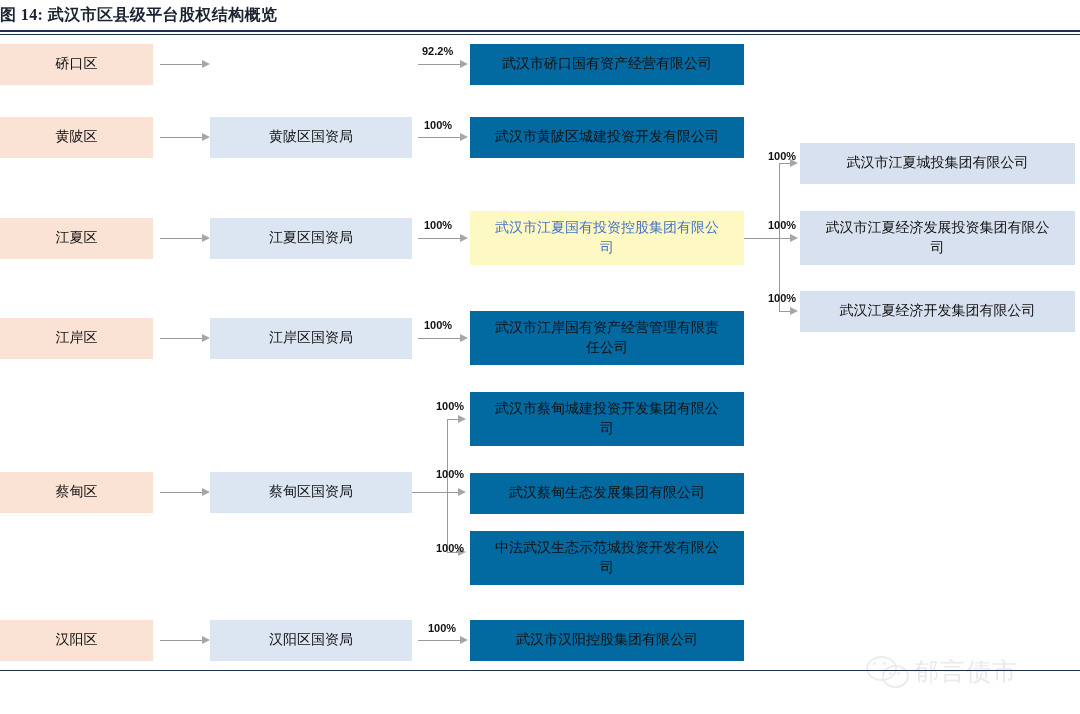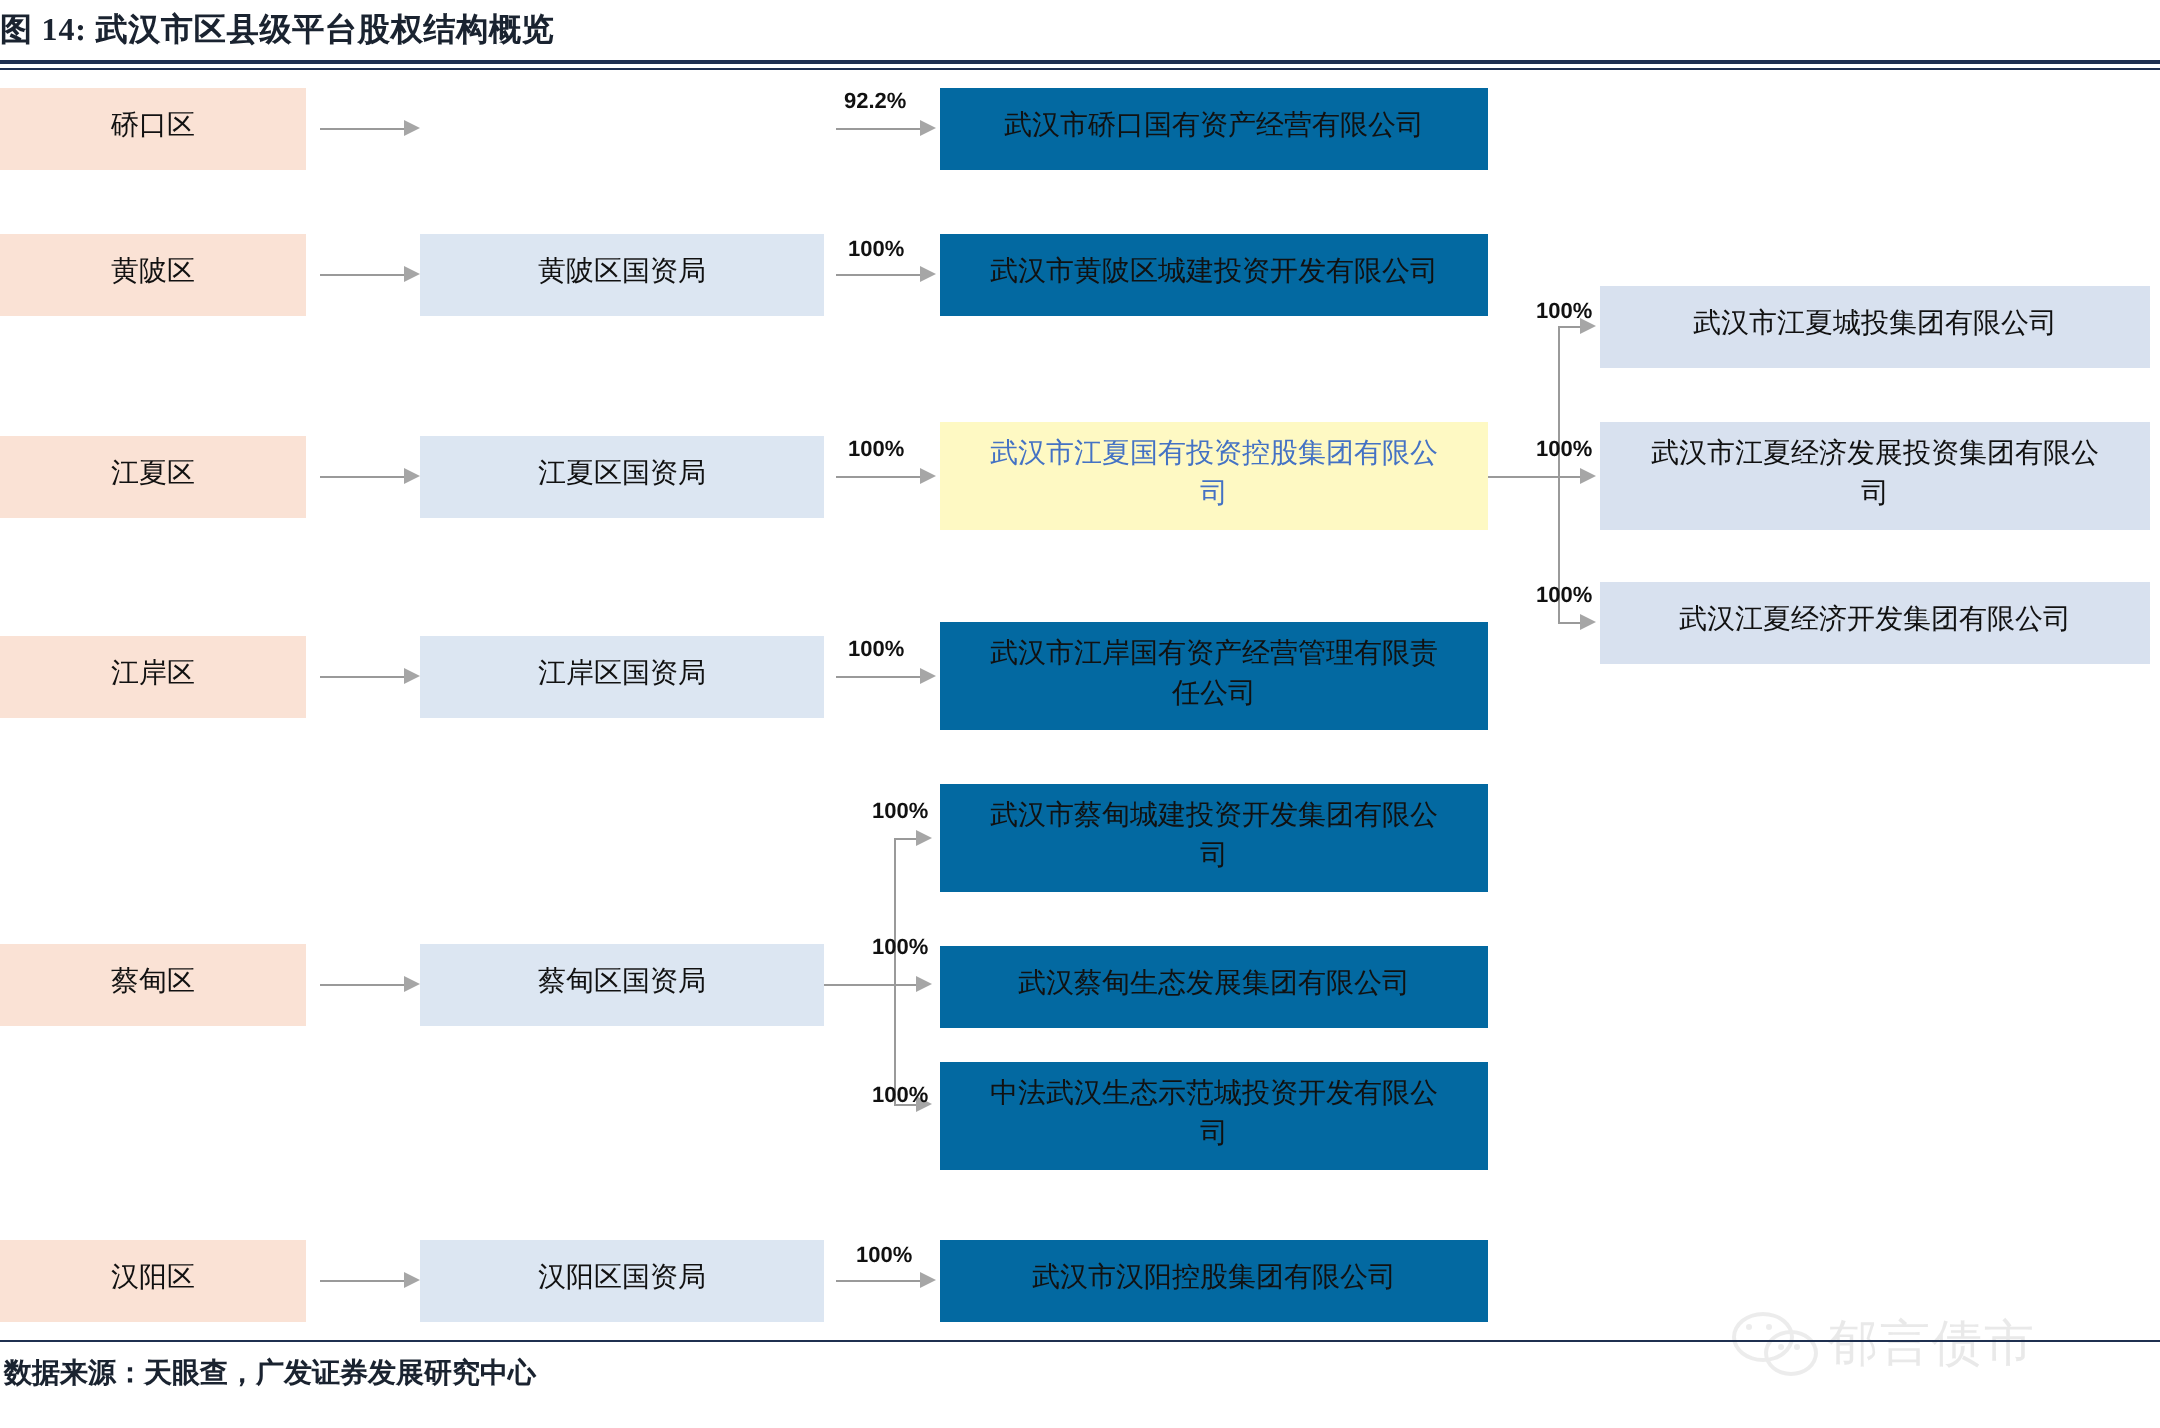--- a/index.html
+++ b/index.html
@@ -196,15 +196,14 @@
       <span class="bub wm-b2"></span>
       <span class="wm-dot" style="left:7px;top:8px;"></span>
       <span class="wm-dot" style="left:17px;top:8px;"></span>
       <span class="wm-dot" style="left:23px;top:18px;"></span>
       <span class="wm-dot" style="left:31px;top:18px;"></span>
     </span>
     <span class="wm-text">郁言债市</span>
   </div>
 
   <div class="rule-bottom"></div>
-  <div class="source">数据来源：天眼查，广发证券发展研究中心</div>
 
 </div>
 
 </body></html>

